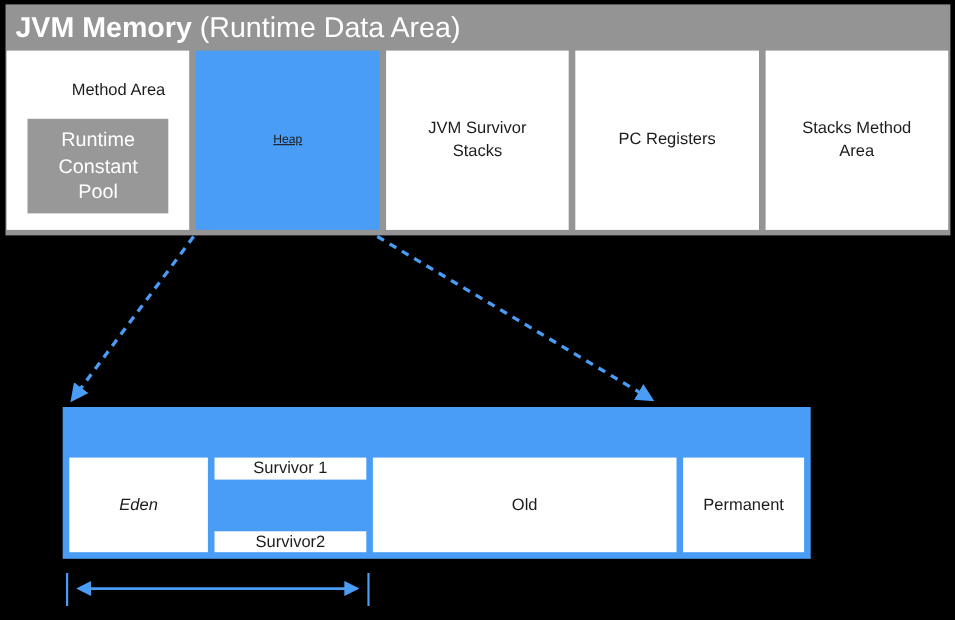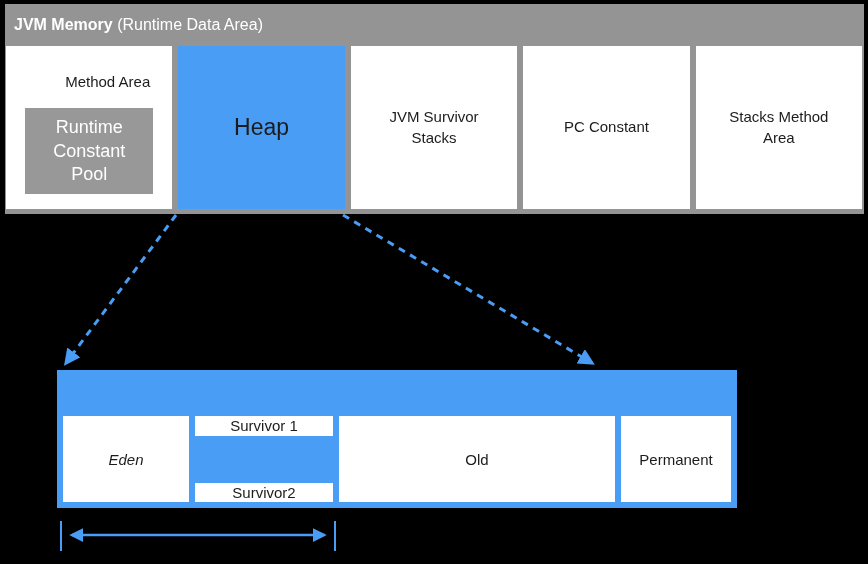--- a/index.html
+++ b/index.html
@@ -28,21 +28,21 @@
     left: 5px; top: 4px;
     width: 859px; height: 210px;
     background: var(--panel-gray);
   }
   .panel-title {
     height: 42px;
     display: flex;
     align-items: center;
     padding-left: 9px;
     color: var(--text-white);
-    font-size: 16px;
+    font-size: 26px;
     white-space: pre;
   }
   .panel-title .bold { font-weight: 700; }
   .areas-row {
     position: absolute;
     left: 1px; right: 2px; top: 42px; bottom: 5px;
     display: flex;
     gap: 6px;
   }
   .area-box {
@@ -71,21 +71,22 @@
     font-size: 18px;
     line-height: 1.3;
     display: flex;
     align-items: center;
     justify-content: center;
     text-align: center;
     padding: 0 16px;
   }
   .area-box.heap {
     background: var(--accent-blue);
-    font-size: 23px;
+    font-size: 11px;
+    text-decoration: underline;
   }
 
   
   .heap-detail {
     position: absolute;
     left: 57px; top: 370px;
     width: 680px; height: 138px;
     background: var(--accent-blue);
     display: flex;
     gap: 6px;
@@ -156,21 +157,21 @@
 
       <div class="area-box heap">
         <div class="area-label">Heap</div>
       </div>
 
       <div class="area-box">
         <div class="area-label">JVM Survivor Stacks</div>
       </div>
 
       <div class="area-box">
-        <div class="area-label">PC Constant</div>
+        <div class="area-label">PC Registers</div>
       </div>
 
       <div class="area-box">
         <div class="area-label">Stacks Method Area</div>
       </div>
 
     </div>
   </div>
 
   <div class="heap-detail">

